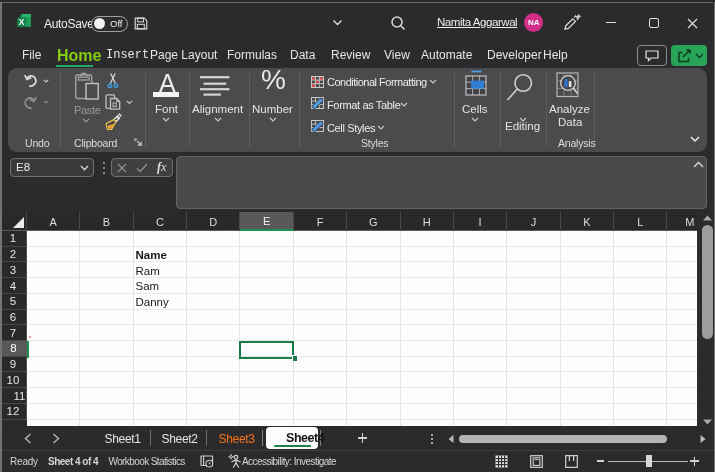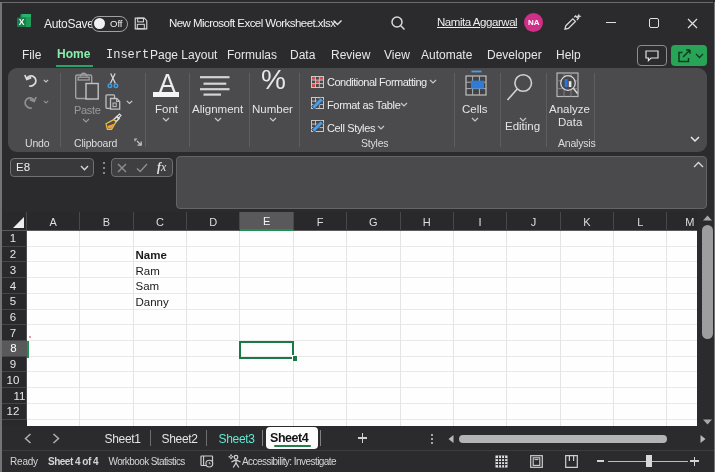--- a/index.html
+++ b/index.html
@@ -29,21 +29,20 @@
 
 <div class="abs" style="left:91px;top:15.5px;width:37px;height:16px;border:1px solid #a0a0a2;border-radius:8px;background:#2b2b2d;"></div>
 <div class="abs" style="left:94px;top:18px;width:11px;height:11px;border-radius:50%;background:#f0f0f0;"></div>
 <div class="txt" style="left:110px;top:18px;font-size:9.5px;color:#ededed;">Off</div>
 
 <svg class="abs" style="left:134px;top:15.5px;" width="14" height="15" viewBox="0 0 17 16">
   <path d="M1.5 1.5 h11 l3 3 v10 h-14 z" fill="none" stroke="#d8d8d8" stroke-width="1.4"></path>
   <rect x="4.5" y="1.5" width="7" height="4.5" fill="none" stroke="#d8d8d8" stroke-width="1.2"></rect>
   <rect x="4" y="9" width="8.5" height="5.5" fill="none" stroke="#d8d8d8" stroke-width="1.2"></rect>
 </svg>
-<div class="txt" style="left:169px;top:16.5px;font-size:11.5px;letter-spacing:-0.55px;color:#f0f0f0;">New Microsoft Excel Worksheet.xlsx</div>
 <svg class="abs" style="left:332px;top:19px;" width="11" height="8" viewBox="0 0 11 8">
       <path d="M1.5 1.5 L5.5 5.5 L9.5 1.5" stroke="#e0e0e0" stroke-width="1.4" fill="none"></path>
     </svg>
 
 <svg class="abs" style="left:390px;top:15px;" width="16" height="16" viewBox="0 0 16 16">
   <circle cx="7" cy="7" r="5" fill="none" stroke="#d8d8d8" stroke-width="1.5"></circle>
   <line x1="10.8" y1="10.8" x2="14.5" y2="14.5" stroke="#d8d8d8" stroke-width="1.5"></line>
 </svg>
 <div class="txt" style="left:437px;top:16px;font-size:11.5px;letter-spacing:-0.45px;color:#ededed;text-decoration:underline;">Namita Aggarwal</div>
 <div class="abs" style="left:524px;top:12.5px;width:19px;height:19px;border-radius:50%;background:#d02e87;"></div>
@@ -56,31 +55,31 @@
 </svg>
 
 <div class="abs" style="left:606px;top:22px;width:10px;height:1.4px;background:#e0e0e0;"></div>
 <div class="abs" style="left:648.5px;top:17.5px;width:10px;height:10px;border:1.2px solid #e0e0e0;border-radius:2px;"></div>
 <svg class="abs" style="left:687px;top:17.5px;" width="11" height="11" viewBox="0 0 11 11">
   <path d="M1 1 L10 10 M10 1 L1 10" stroke="#e0e0e0" stroke-width="1.2"></path>
 </svg>
 
 <div class="abs" style="left:0;top:44px;width:715px;height:24px;background:#2b2b2d;"></div>
 <div class="txt" style="left:22px;top:47.5px;font-size:12px;color:#e6e6e6;">File</div>
-<div class="txt" style="left:57px;top:47px;font-size:12px;font-weight:bold;color:#86efac;">Home</div>
+<div class="txt" style="left:57px;top:47px;font-size:16px;font-weight:bold;color:#84cc16;">Home</div>
 <div class="abs" style="left:56px;top:64.5px;width:37px;height:2.4px;background:#27a567;"></div>
 <div class="txt" style="left:106px;top:47.5px;font-size:12px;color:#e6e6e6;font-family:Liberation Mono, monospace;">Insert</div>
 <div class="txt" style="left:150px;top:47.5px;font-size:12px;color:#e6e6e6;">Page Layout</div>
 <div class="txt" style="left:227px;top:47.5px;font-size:12px;color:#e6e6e6;">Formulas</div>
 <div class="txt" style="left:290px;top:47.5px;font-size:12px;color:#e6e6e6;">Data</div>
 <div class="txt" style="left:331px;top:47.5px;font-size:12px;color:#e6e6e6;">Review</div>
 <div class="txt" style="left:384px;top:47.5px;font-size:12px;color:#e6e6e6;">View</div>
 <div class="txt" style="left:421px;top:47.5px;font-size:12px;color:#e6e6e6;">Automate</div>
 <div class="txt" style="left:487px;top:47.5px;font-size:12px;color:#e6e6e6;">Developer</div>
-<div class="txt" style="left:556px;top:47.5px;font-size:12px;color:#e6e6e6;">Help</div>
+<div class="txt" style="left:543px;top:47.5px;font-size:12px;color:#e6e6e6;">Help</div>
 
 <div class="abs" style="left:637px;top:45px;width:30px;height:21px;border:1px solid #8d8d8f;border-radius:4px;"></div>
 <svg class="abs" style="left:645px;top:50px;" width="14" height="12" viewBox="0 0 14 12">
   <path d="M1 1 h12 v7 h-7 l-2.6 2.6 v-2.6 h-2.4 z" fill="none" stroke="#e2e2e2" stroke-width="1.2"></path>
 </svg>
 <div class="abs" style="left:671px;top:45px;width:36px;height:21px;border-radius:4px;background:#28a457;"></div>
 <svg class="abs" style="left:677px;top:49px;" width="15" height="14" viewBox="0 0 15 14">
   <path d="M5.5 3.5 L2 3.5 L2 12.5 L11.5 12.5 L11.5 9" fill="none" stroke="#113a22" stroke-width="1.5"></path>
   <path d="M6 8 L13 1 M13 1 L9.2 1 M13 1 L13 4.8" fill="none" stroke="#113a22" stroke-width="1.5"></path>
 </svg>
@@ -348,23 +347,23 @@
     </svg>
 <svg class="abs" style="left:51.5px;top:433px;" width="8" height="11" viewBox="0 0 8 11">
       <path d="M1.5 1 L6.5 5.5 L1.5 10" stroke="#b0b0b0" stroke-width="1.5" fill="none"></path>
     </svg>
 <div class="txt" style="left:104.5px;top:431.5px;font-size:12px;letter-spacing:-0.3px;color:#e4e4e4;">Sheet1</div>
 <div class="abs" style="left:150px;top:430px;width:1px;height:16px;background:#6e6e70;"></div>
 <div class="txt" style="left:161.5px;top:431.5px;font-size:12px;letter-spacing:-0.3px;color:#e4e4e4;">Sheet2</div>
 <div class="abs" style="left:206px;top:430px;width:1px;height:16px;background:#6e6e70;"></div>
 <div class="abs" style="left:262px;top:430px;width:1.2px;height:16px;background:#808083;"></div>
 <div class="abs" style="left:320px;top:430px;width:1.2px;height:16px;background:#808083;"></div>
-<div class="txt" style="left:218.5px;top:431.5px;font-size:12px;letter-spacing:-0.3px;color:#5eead4;">Sheet3</div>
+<div class="txt" style="left:218.5px;top:431.5px;font-size:12px;letter-spacing:-0.3px;color:#f97316;">Sheet3</div>
 <div class="abs" style="left:266px;top:426.5px;width:52px;height:22.5px;background:#fdfdfd;border-radius:4px;"></div>
-<div class="txt" style="left:270px;top:431px;font-size:12.5px;letter-spacing:-0.45px;font-weight:bold;color:#141414;">Sheet4</div>
+<div class="txt" style="left:286px;top:431px;font-size:12.5px;letter-spacing:-0.45px;font-weight:bold;color:#141414;">Sheet4</div>
 <div class="abs" style="left:273.5px;top:445.2px;width:37px;height:1.9px;background:#1e8048;border-radius:1px;"></div>
 <div class="abs" style="left:357.5px;top:437.3px;width:9.5px;height:1.6px;background:#d0d0d0;"></div>
 <div class="abs" style="left:361.5px;top:433.3px;width:1.6px;height:9.5px;background:#d0d0d0;"></div>
 <div class="abs" style="left:431px;top:433.5px;width:2.4px;height:2.4px;border-radius:50%;background:#cfcfcf;box-shadow:0 4px 0 #cfcfcf, 0 8px 0 #cfcfcf;"></div>
 
 <svg class="abs" style="left:447px;top:434px;" width="8" height="10" viewBox="0 0 8 10">
       <path d="M6.5 1 L1.5 5 L6.5 9" fill="#b8b8b8"></path>
     </svg>
 <div class="abs" style="left:459px;top:435px;width:208px;height:7.5px;background:#b4b4b6;border-radius:4px;"></div>
 <svg class="abs" style="left:699px;top:434px;" width="8" height="10" viewBox="0 0 8 10">

